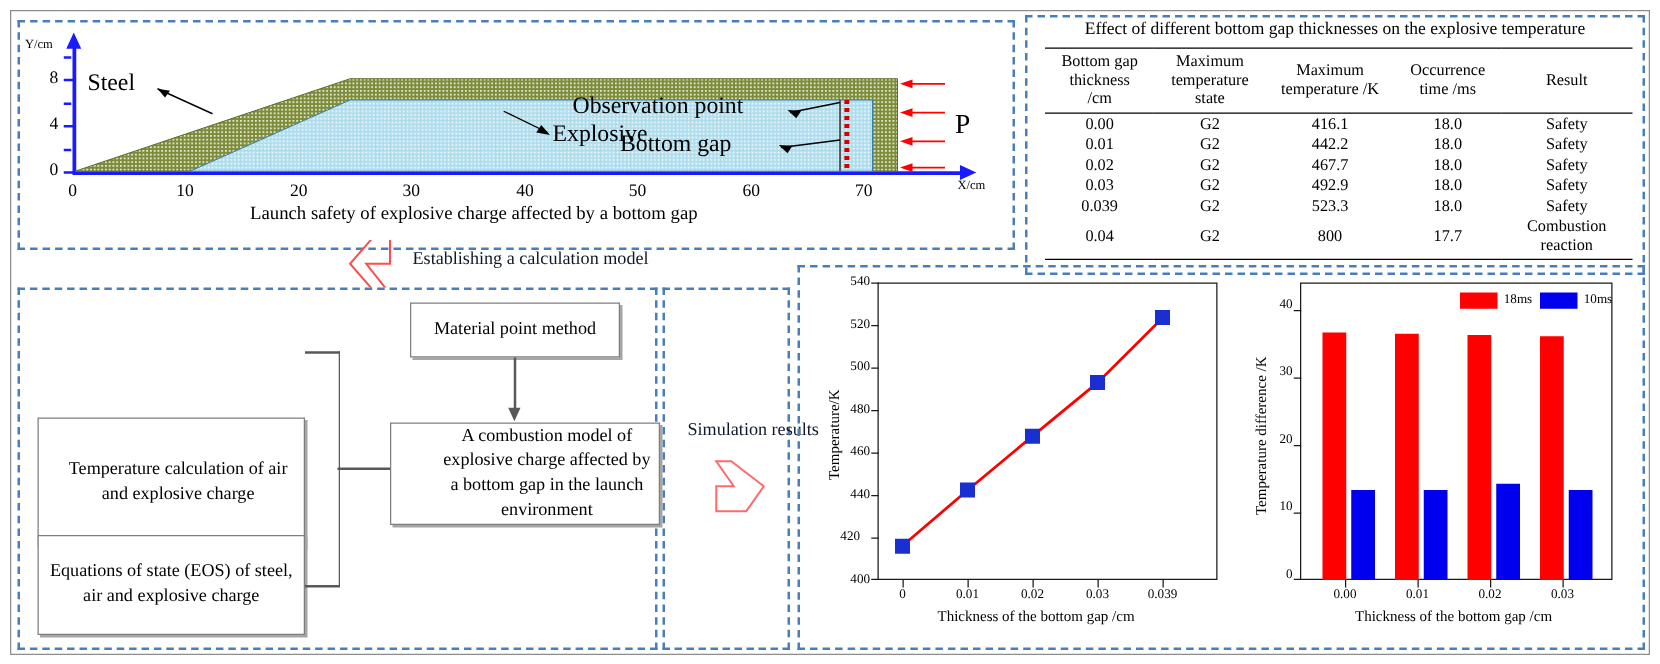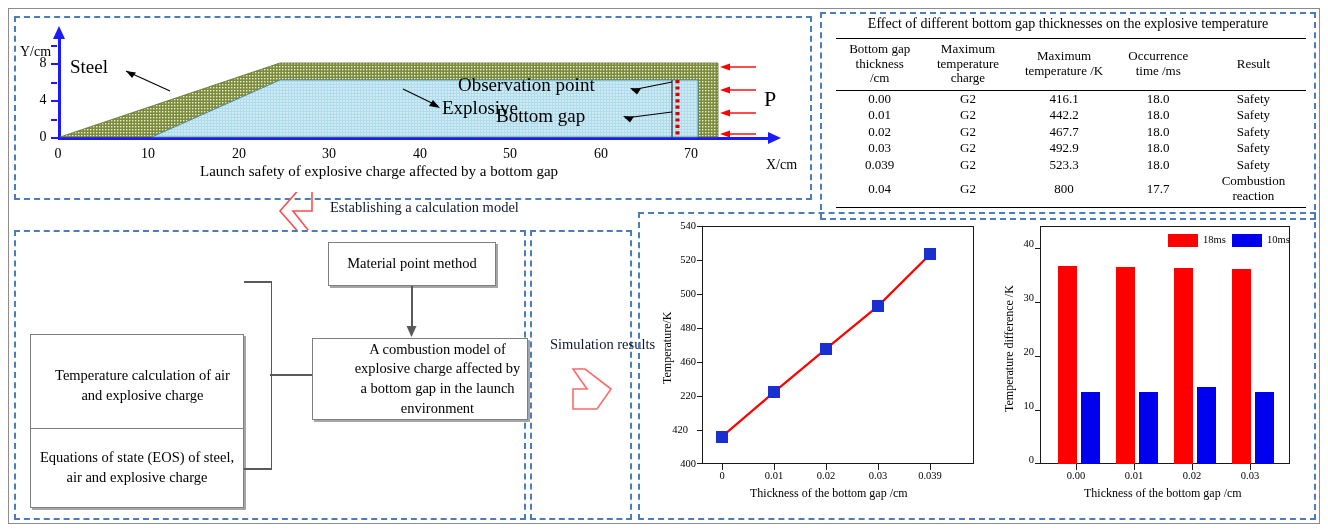--- a/index.html
+++ b/index.html
@@ -5,21 +5,21 @@
   html,body{margin:0;padding:0;background:#fff;}
   body{width:1328px;height:531px;position:relative;
        font-family:"Liberation Serif","DejaVu Serif",serif;color:#000;overflow:hidden;}
   #root{position:absolute;left:0;top:0;width:1328px;height:531px;}
 
   .frame{position:absolute;border:1px solid #8c8c8c;box-sizing:border-box;}
   .dashpanel{position:absolute;border:2px dashed #4a7ebb;box-sizing:border-box;}
 
   
   #geo{position:absolute;left:18px;top:18px;width:790px;height:178px;}
-  .axlabel{position:absolute;font-size:14px;font-family:"Liberation Serif",serif;margin-top:14px;}
+  .axlabel{position:absolute;font-size:10px;font-family:"Liberation Serif",serif;}
   .tick-lbl{position:absolute;font-size:14px;text-align:center;}
   .annot{position:absolute;font-size:19px;white-space:nowrap;}
   .annot-sm{position:absolute;font-size:17px;white-space:nowrap;}
 
   
   #tablepanel{position:absolute;left:820px;top:12px;width:496px;height:208px;}
   table.datatab{position:absolute;left:16px;top:26px;width:470px;border-collapse:collapse;
        font-size:13px;font-family:"Liberation Serif",serif;}
   table.datatab th,table.datatab td{text-align:center;padding:1px 2px;font-weight:normal;line-height:1.12;}
   table.datatab thead tr.hdr th{border-top:1.6px solid #000;border-bottom:1.2px solid #000;padding:3px 2px 4px;}
@@ -149,21 +149,21 @@
       <thead>
         <tr class="hdr">
           <th style="width:88px;">
             <div>Bottom gap</div>
               <div>thickness</div>
               <div>/cm</div>
           </th>
           <th style="width:88px;">
             <div>Maximum</div>
               <div>temperature</div>
-              <div>charge</div>
+              <div>state</div>
           </th>
           <th style="width:104px;">
             <div>Maximum</div>
               <div>temperature /K</div>
           </th>
           <th style="width:84px;">
             <div>Occurrence</div>
               <div>time /ms</div>
           </th>
           <th style="width:106px;">
@@ -257,21 +257,21 @@
   <div id="charts">
 
     <div style="position:absolute;left:0;top:0;width:352px;height:308px;">
       <div class="plotbox" style="left:62px;top:14px;width:272px;height:238px;"></div>
 
       <div class="ytk" style="left:24px;top:8px;width:32px;">540</div>
       <div class="ytk" style="left:24px;top:42px;width:32px;">520</div>
       <div class="ytk" style="left:24px;top:76px;width:32px;">500</div>
       <div class="ytk" style="left:24px;top:110px;width:32px;">480</div>
       <div class="ytk" style="left:24px;top:144px;width:32px;">460</div>
-      <div class="ytk" style="left:24px;top:178px;width:32px;">220</div>
+      <div class="ytk" style="left:24px;top:178px;width:32px;">440</div>
       <div class="ytk" style="left:16px;top:212px;width:32px;">420</div>
       <div class="ytk" style="left:24px;top:246px;width:32px;">400</div>
 
       <div class="tmark" style="left:57px;top:14px;width:6px;height:1.2px;"></div>
       <div class="tmark" style="left:57px;top:48px;width:6px;height:1.2px;"></div>
       <div class="tmark" style="left:57px;top:82px;width:6px;height:1.2px;"></div>
       <div class="tmark" style="left:57px;top:116px;width:6px;height:1.2px;"></div>
       <div class="tmark" style="left:57px;top:150px;width:6px;height:1.2px;"></div>
       <div class="tmark" style="left:57px;top:184px;width:6px;height:1.2px;"></div>
       <div class="tmark" style="left:57px;top:218px;width:6px;height:1.2px;"></div>

